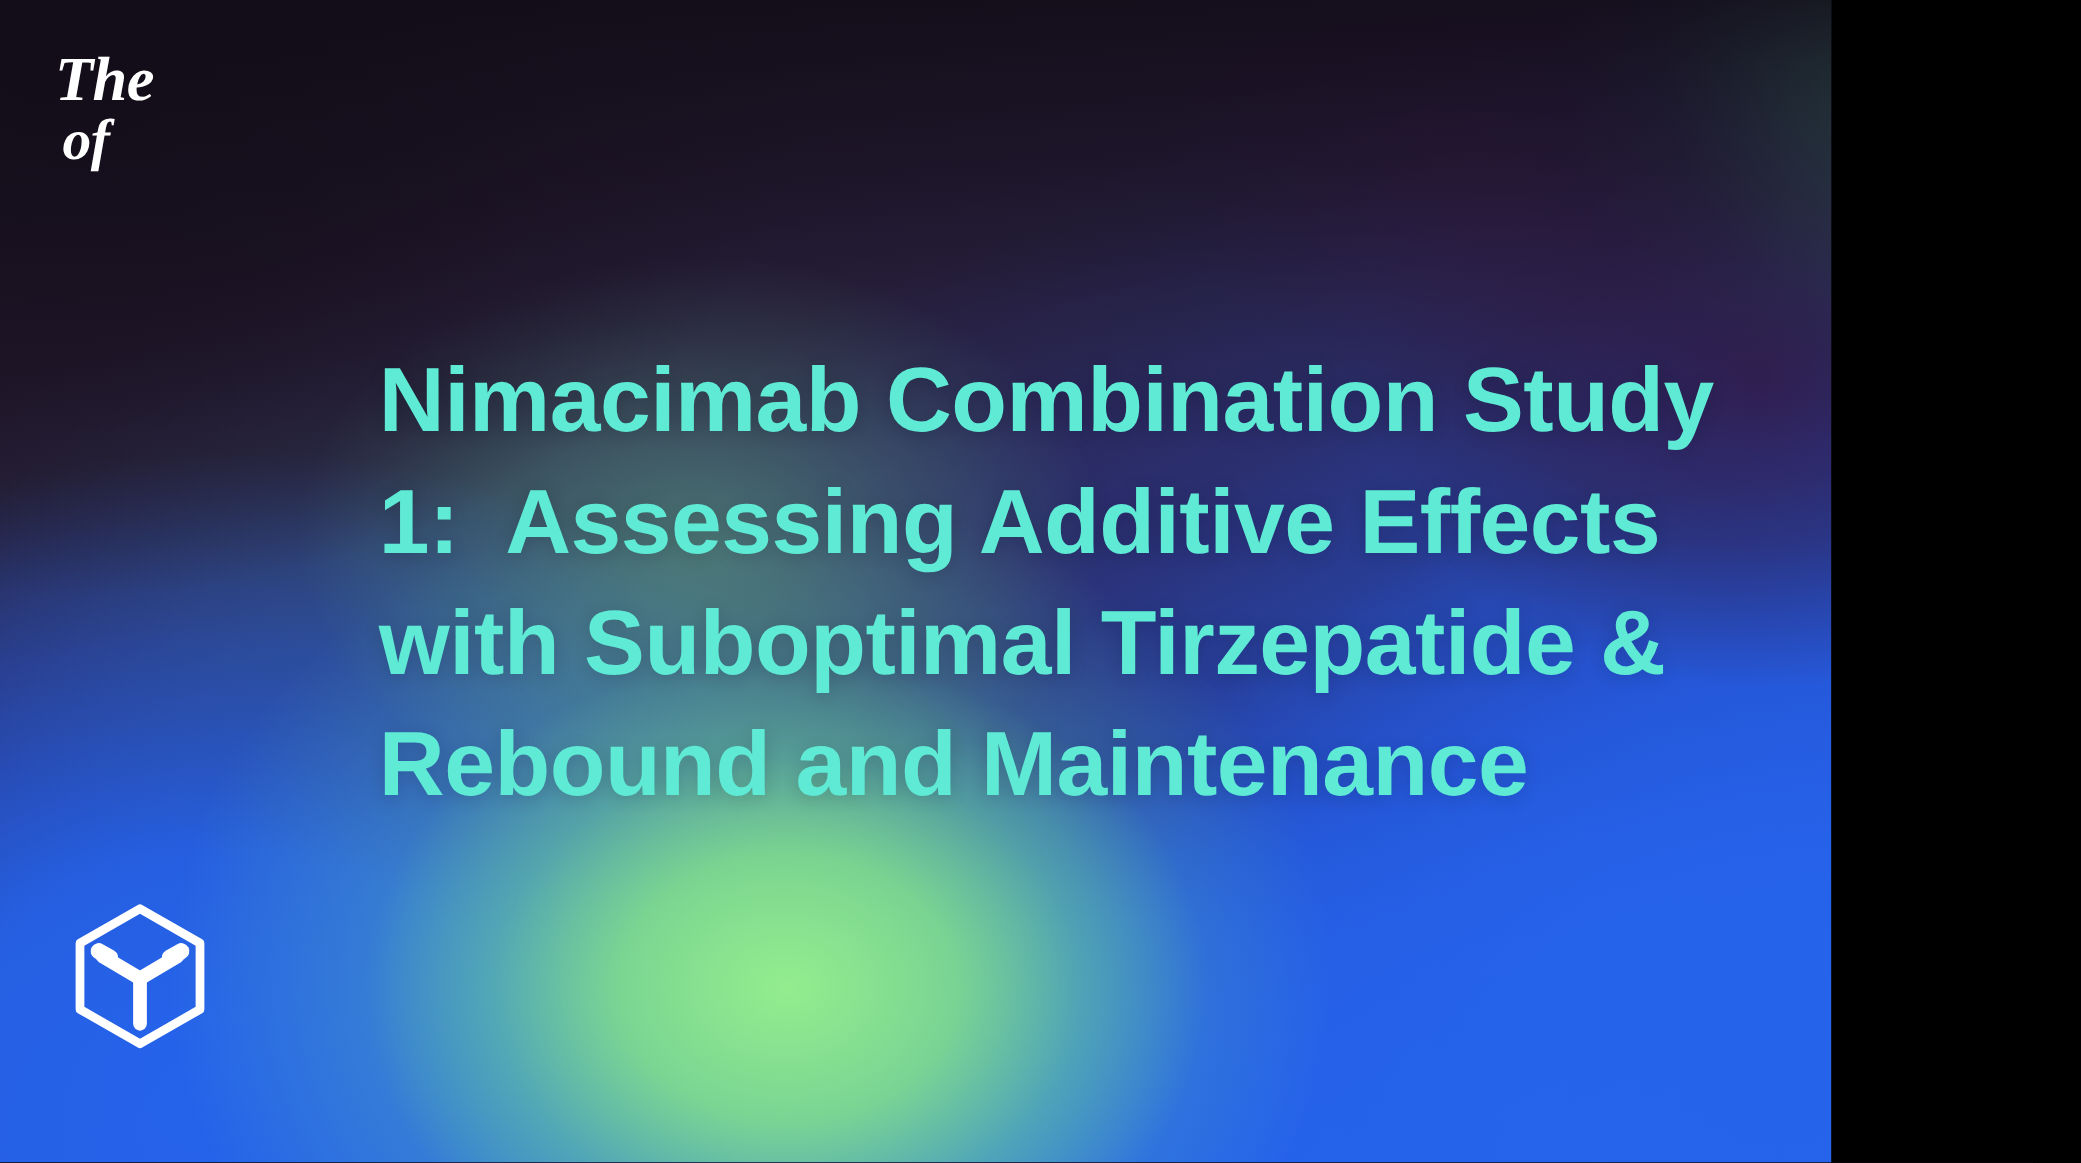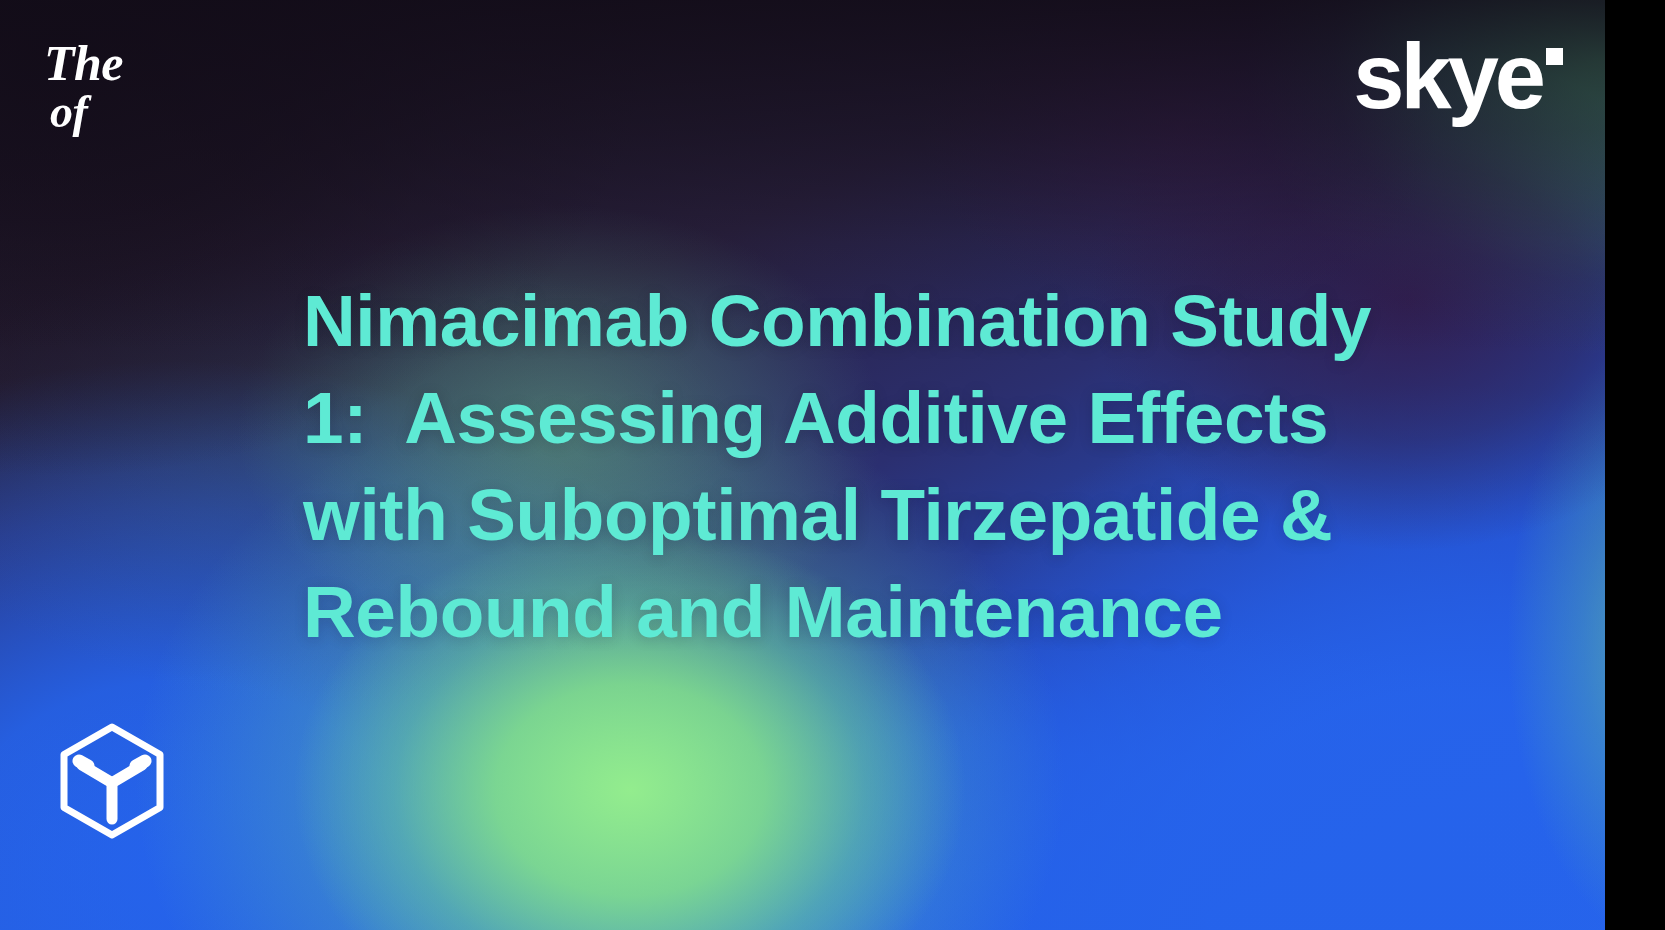--- a/index.html
+++ b/index.html
@@ -6,21 +6,21 @@
 
   html, body {
     width: 1665px;
     height: 930px;
     overflow: hidden;
     background: #000;
   }
 
   #slide {
     position: relative;
-    width: 1605px;
+    width: 1465px;
     height: 930px;
     overflow: hidden;
     font-family: "Liberation Sans", "DejaVu Sans", sans-serif;
     background-color: #231a2c;
     isolation: isolate;
   }
 
   
   .bg-layer {
     position: absolute;
@@ -259,24 +259,20 @@
 
   <div id="anatomy-logo">
     <div class="logo-row logo-row-1">
       <span class="logo-script logo-script-the">The</span>
     </div>
     <div class="logo-row logo-row-2">
       <span class="logo-script logo-script-of">of</span>
     </div>
   </div>
 
-  <div id="skye-logo">
-    <div id="skye-wordmark">skye</div>
-    <div id="skye-dot"></div>
-  </div>
 
   <h1 id="title"><span>Nimacimab Combination Study</span>
 <span>1:  Assessing Additive Effects</span>
 <span>with Suboptimal Tirzepatide &amp;</span>
 <span>Rebound and Maintenance</span></h1>
 
   <svg id="hex-icon" viewBox="0 0 114 118">
 
     <path d="M57 5 L105 32.5 L105 85.5 L57 113 L9 85.5 L9 32.5 Z" fill="none" stroke="#ffffff" stroke-width="7" stroke-linejoin="round" stroke-linecap="round"></path>
 

